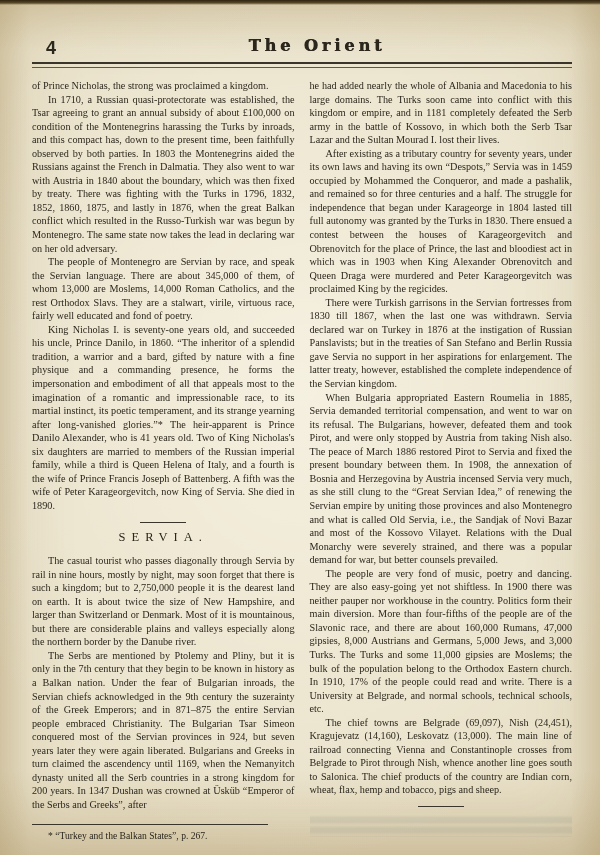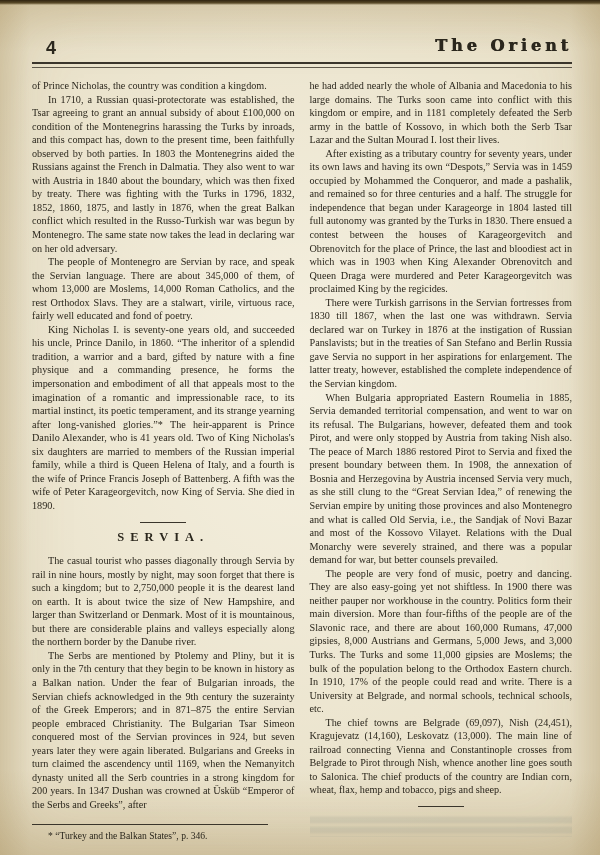--- a/index.html
+++ b/index.html
@@ -22,21 +22,21 @@
   }
   .page-inner { padding: 36px 28px 0 32px; position: relative; }
 
   .header { position: relative; height: 24px; }
   .page-num {
     position: absolute; left: 14px; top: 2px;
     font-size: 18px; font-weight: bold; letter-spacing: 0.5px;
     font-family: "Liberation Sans", sans-serif;
   }
   .masthead {
-    text-align: right; padding-left: 30px;
+    text-align: center; padding-left: 30px;
     font-size: 16px; font-weight: bold; letter-spacing: 4px;
     font-family: "DejaVu Serif", serif;
     text-shadow: 0.6px 0 0 #2b271d;
   }
   .rule-double {
     margin-top: 2px; height: 3px;
     border-top: 2px solid #3a352b;
     border-bottom: 1px solid #5d574a;
   }
 
@@ -50,21 +50,21 @@
   .col p { margin: 0; text-indent: 16px; }
   .col p.noindent { text-indent: 0; }
 
   .end-rule {
     width: 46px; height: 0;
     border-top: 1.5px solid #3a352b;
     margin: 9px auto 8px auto;
   }
   .section-heading {
     text-align: center;
-    font-size: 12.5px; font-weight: 700;
+    font-size: 12.5px; font-weight: 400;
     letter-spacing: 6px;
     margin: 3px 0 10px 0;
   }
 
   .footnote-block { margin-top: 13px; }
   .footnote-rule { width: 90%; border-top: 1px solid #3a352b; margin-bottom: 5px; }
   .footnote { font-size: 9.6px; line-height: 12px; text-indent: 16px; margin: 0; }
 
   
   .bleed-through {
@@ -85,34 +85,34 @@
 
   <div class="header">
     <div class="page-num">4</div>
     <div class="masthead">The Orient</div>
   </div>
   <div class="rule-double"></div>
 
   <div class="columns">
 
     <div class="col">
-      <p class="noindent">of Prince Nicholas, the country was condition a kingdom.</p>
+      <p class="noindent">of Prince Nicholas, the strong was proclaimed a kingdom.</p>
       <p>In 1710, a Russian quasi-protectorate was established, the Tsar agreeing to grant an annual subsidy of about  £100,000 on condition of the Montenegrins harassing the Turks by inroads, and this compact has, down to the present time, been faithfully observed by both parties.  In 1803 the Montenegrins aided the Russians against the French in Dalmatia. They also went to war with Austria in 1840 about the boundary, which was then fixed by treaty.  There was fighting with the Turks in 1796, 1832, 1852, 1860, 1875, and lastly in 1876, when the great Balkan conflict which resulted in the Russo-Turkish war was begun by Montenegro.  The same state now takes the lead in declaring war on her old adversary.</p>
       <p>The people of Montenegro are Servian by race, and speak the Servian language.  There are about 345,000 of them, of whom 13,000 are Moslems, 14,000 Roman Catholics, and the rest Orthodox Slavs.  They are a stalwart, virile, virtuous race, fairly well educated and fond of poetry.</p>
       <p>King Nicholas I. is seventy-one years old, and succeeded his uncle, Prince Danilo, in 1860.  “The inheritor of a splendid tradition, a warrior and a bard, gifted by nature with a fine physique and a commanding presence, he forms the impersonation and embodiment of all that appeals most to the imagination of a romantic and impressionable race, to its martial instinct, its poetic temperament, and its strange yearning after long-vanished glories.”*  The heir-apparent is Prince Danilo Alexander, who is 41 years old.  Two of King Nicholas's six daughters are married to members of the Russian imperial family, while a third is Queen Helena of Italy, and a fourth is the wife of Prince Francis Joseph of Battenberg. A fifth was the wife of Peter Karageorgevitch, now King of Servia.  She died in 1890.</p>
 
       <div class="end-rule"></div>
       <div class="section-heading">SERVIA.</div>
 
       <p>The casual tourist who passes diagonally through Servia by rail in nine hours, mostly by night, may soon forget that there is such a kingdom; but to 2,750,000 people it is the dearest land on earth.  It is about twice the size of New Hampshire, and larger than Switzerland or Denmark. Most of it is mountainous, but there are considerable plains and valleys especially along the northern border by the Danube river.</p>
       <p>The Serbs are mentioned by Ptolemy and Pliny, but it is only in the 7th century that they begin to be known in history as a Balkan nation.  Under the fear of Bulgarian inroads, the Servian chiefs acknowledged in the 9th century the suzerainty of the Greek Emperors; and in 871–875 the entire Servian people embraced Christianity.  The Bulgarian Tsar Simeon conquered most of the Servian provinces in 924, but seven years later they were again liberated.  Bulgarians and Greeks in turn claimed the ascendency until 1169, when the Nemanyitch dynasty united all the Serb countries in a strong kingdom for 200 years.  In 1347 Dushan was crowned at Üsküb “Emperor of the Serbs and Greeks”, after</p>
 
       <div class="footnote-block">
         <div class="footnote-rule"></div>
-        <p class="footnote">* “Turkey and the Balkan States”, p. 346.</p>
+        <p class="footnote">* “Turkey and the Balkan States”, p. 267.</p>
       </div>
     </div>
 
     <div class="col">
       <p class="noindent">he had added nearly the whole of Albania and Macedonia to his large domains.  The Turks soon came into conflict with this kingdom or empire, and in 1181 completely defeated the Serb army in the battle of Kossovo, in which both the Serb Tsar Lazar and the Sultan Mourad I. lost their lives.</p>
       <p>After existing as a tributary country for seventy years, under its own laws and having its own “Despots,” Servia was in 1459 occupied by Mohammed the Conqueror, and made a pashalik, and remained so for three centuries and a half. The struggle for independence that began under Karageorge in 1804 lasted till full autonomy was granted by the Turks in 1830.  There ensued a contest between the houses of Karageorgevitch and Obrenovitch for the place of Prince, the last and bloodiest act in which was in 1903 when King Alexander Obrenovitch and Queen Draga were murdered and Peter Karageorgevitch was proclaimed King by the regicides.</p>
       <p>There were Turkish garrisons in the Servian fortresses from 1830 till 1867, when the last one was withdrawn. Servia declared war on Turkey in 1876 at the instigation of Russian Panslavists; but in the treaties of San Stefano and Berlin Russia gave Servia no support in her aspirations for enlargement. The latter treaty, however, established the complete independence of the Servian kingdom.</p>
       <p>When Bulgaria appropriated Eastern Roumelia in 1885, Servia demanded territorial compensation, and went to war on its refusal.  The Bulgarians, however, defeated them and took Pirot, and were only stopped by Austria from taking Nish also.  The peace of March 1886 restored Pirot to Servia and fixed the present boundary between them.  In 1908, the annexation of Bosnia and Herzegovina by Austria incensed Servia very much, as she still clung to the “Great Servian Idea,” of renewing the Servian empire by uniting those provinces and also Montenegro and what is called Old Servia, i.e., the Sandjak of Novi Bazar and most of the Kossovo Vilayet. Relations with the Dual Monarchy were severely strained, and there was a popular demand for war, but better counsels prevailed.</p>
       <p>The people are very fond of music, poetry and dancing. They are also easy-going yet not shiftless.  In 1900 there was neither pauper nor workhouse in the country.  Politics form their main diversion.  More than four-fifths of the people are of the Slavonic race, and there are about 160,000 Rumans, 47,000 gipsies, 8,000 Austrians and Germans, 5,000 Jews, and 3,000 Turks.  The Turks and some 11,000 gipsies are Moslems; the bulk of the population belong to the Orthodox Eastern church.  In 1910, 17% of the people could read and write.  There is a University at Belgrade, and normal schools, technical schools, etc.</p>
       <p>The chief towns are Belgrade (69,097), Nish (24,451), Kragujevatz (14,160), Leskovatz (13,000).  The main line of railroad connecting Vienna and Constantinople crosses from Belgrade to Pirot through Nish, whence another line goes south to Salonica.  The chief products of the country are Indian corn, wheat, flax, hemp and tobacco, pigs and sheep.</p>

